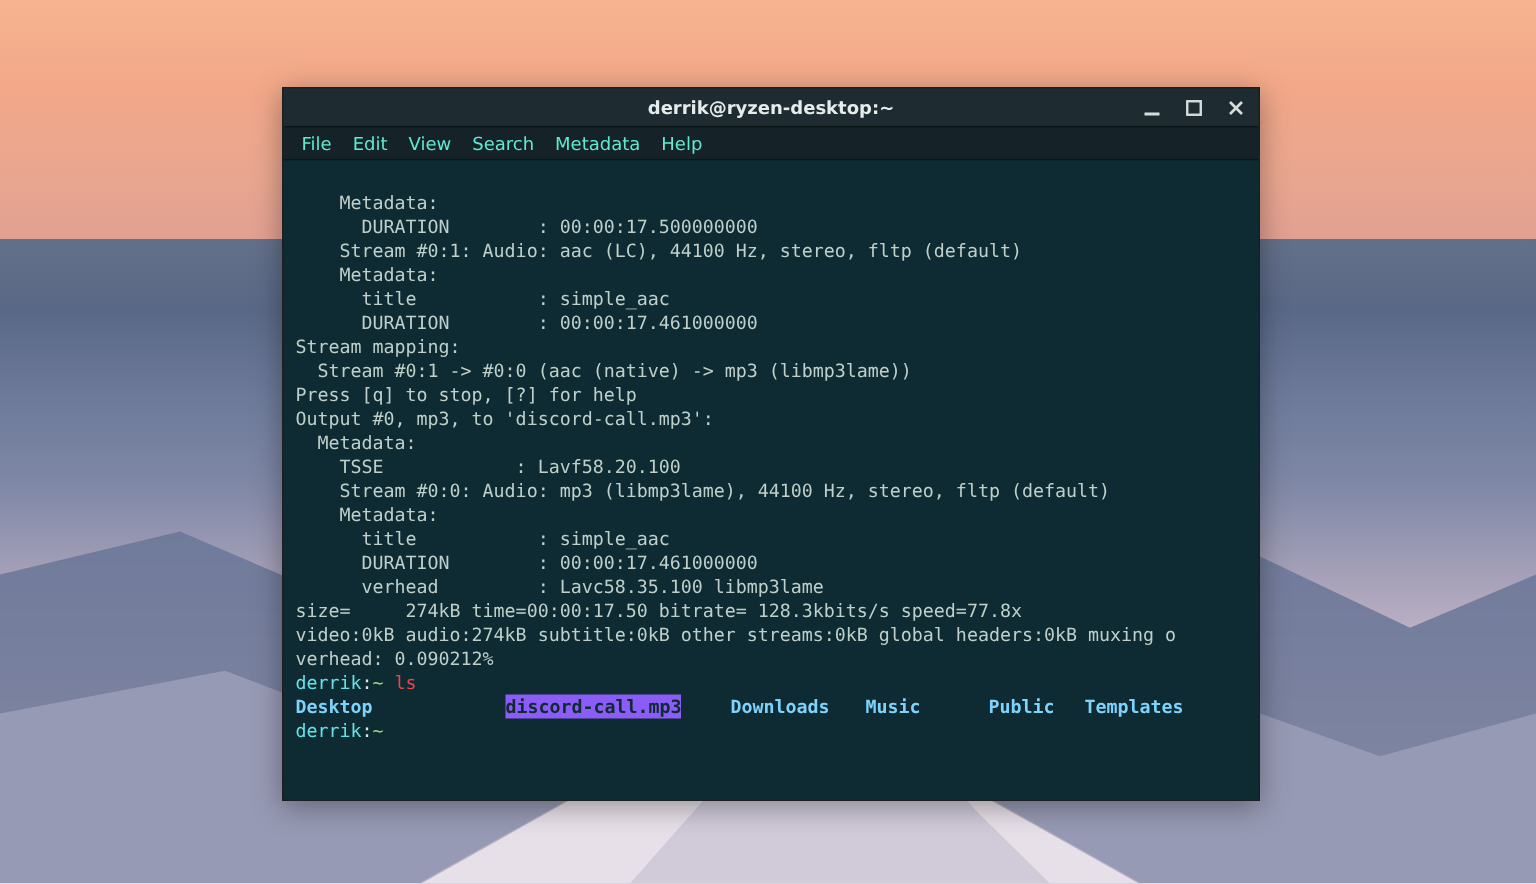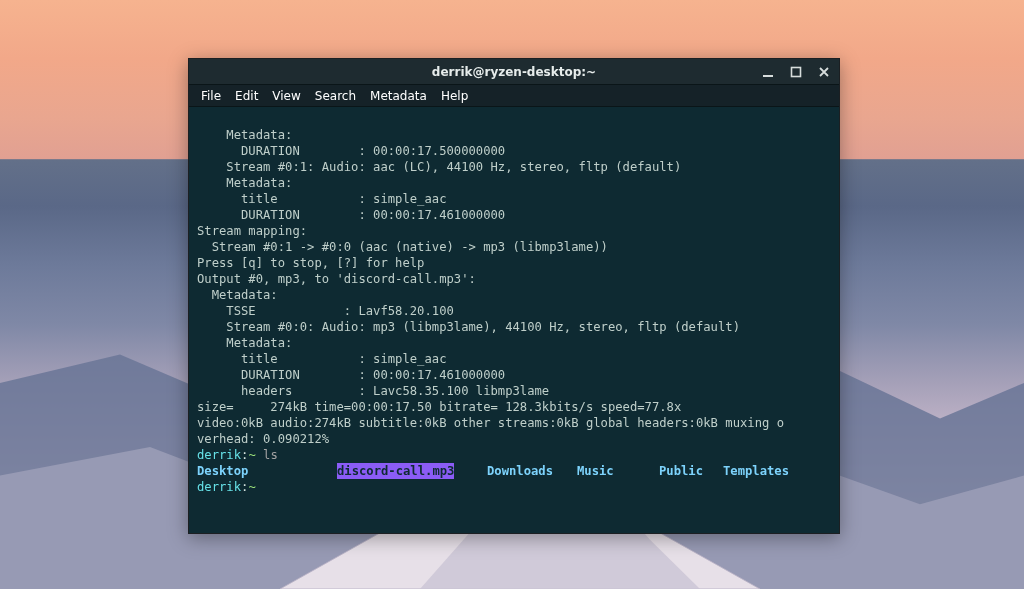--- a/index.html
+++ b/index.html
@@ -49,40 +49,40 @@
     width: 22px; height: 18px;
     display:flex; align-items:center; justify-content:center;
     color:#d7dddc; font-size:12px; cursor:pointer;
   }
   .winbtn svg { display:block }
   .menubar {
     height: 22px;
     background: #152228;
     display: flex; align-items: center;
     padding: 0 6px; gap: 2px;
-    font-size: 12px; color: #ffffff;
+    font-size: 12px; color: #5eead4;
     border-bottom: 1px solid #0a1518;
   }
   .menuitem { padding: 2px 6px; cursor:pointer; border-radius:2px; }
   .term {
     flex: 1;
     background: #0e2a32;
     padding: 4px 8px 8px 8px;
     font-family: "DejaVu Sans Mono","Liberation Mono","Consolas",monospace;
     font-size: 12.2px;
     line-height: 16px;
     color: #bfcfca;
     white-space: pre;
     overflow: hidden;
   }
   .c-cyan { color:#66e0e6; }
   .c-green { color:#9adf7a; }
   .c-blue { color:#7dd3fc; font-weight:600; }
   .c-white { color:#d6e3df; }
-  .c-whitebright { color:#a3a3a3;text-align:center; }
+  .c-whitebright { color:#ef4444;text-align:center; }
   .hl {
     background:#8b5cf6; color:#0e2a32; font-weight:600;
   }
   .ls-grid {
     display: grid;
     grid-template-columns: 140px 150px 90px 82px 64px 90px;
     white-space: nowrap;
   }
   .ls-grid span { display:inline-block; }
 </style>
@@ -139,21 +139,21 @@
 <span>Stream mapping:</span>
 <span>  Stream #0:1 -&gt; #0:0 (aac (native) -&gt; mp3 (libmp3lame))</span>
 <span>Press [q] to stop, [?] for help</span>
 <span>Output #0, mp3, to 'discord-call.mp3':</span>
 <span>  Metadata:</span>
 <span>    TSSE            : Lavf58.20.100</span>
 <span>    Stream #0:0: Audio: mp3 (libmp3lame), 44100 Hz, stereo, fltp (default)</span>
 <span>    Metadata:</span>
 <span>      title           : simple_aac</span>
 <span>      DURATION        : 00:00:17.461000000</span>
-<span>      headers         : Lavc58.35.100 libmp3lame</span>
+<span>      verhead         : Lavc58.35.100 libmp3lame</span>
 <span>size=     274kB time=00:00:17.50 bitrate= 128.3kbits/s speed=77.8x    </span>
 <span>video:0kB audio:274kB subtitle:0kB other streams:0kB global headers:0kB muxing o</span>
 <span>verhead: 0.090212%</span>
 <span><span class="c-cyan">derrik</span><span class="c-white">:</span><span class="c-green">~</span><span class="c-white"> </span><span class="c-whitebright">ls</span></span>
 <div class="ls-grid">
           <span class="c-blue">Desktop</span>
           <span><span class="hl">discord-call.mp3</span></span>
           <span class="c-blue">Downloads</span>
           <span class="c-blue">Music</span>
           <span class="c-blue">Public</span>

